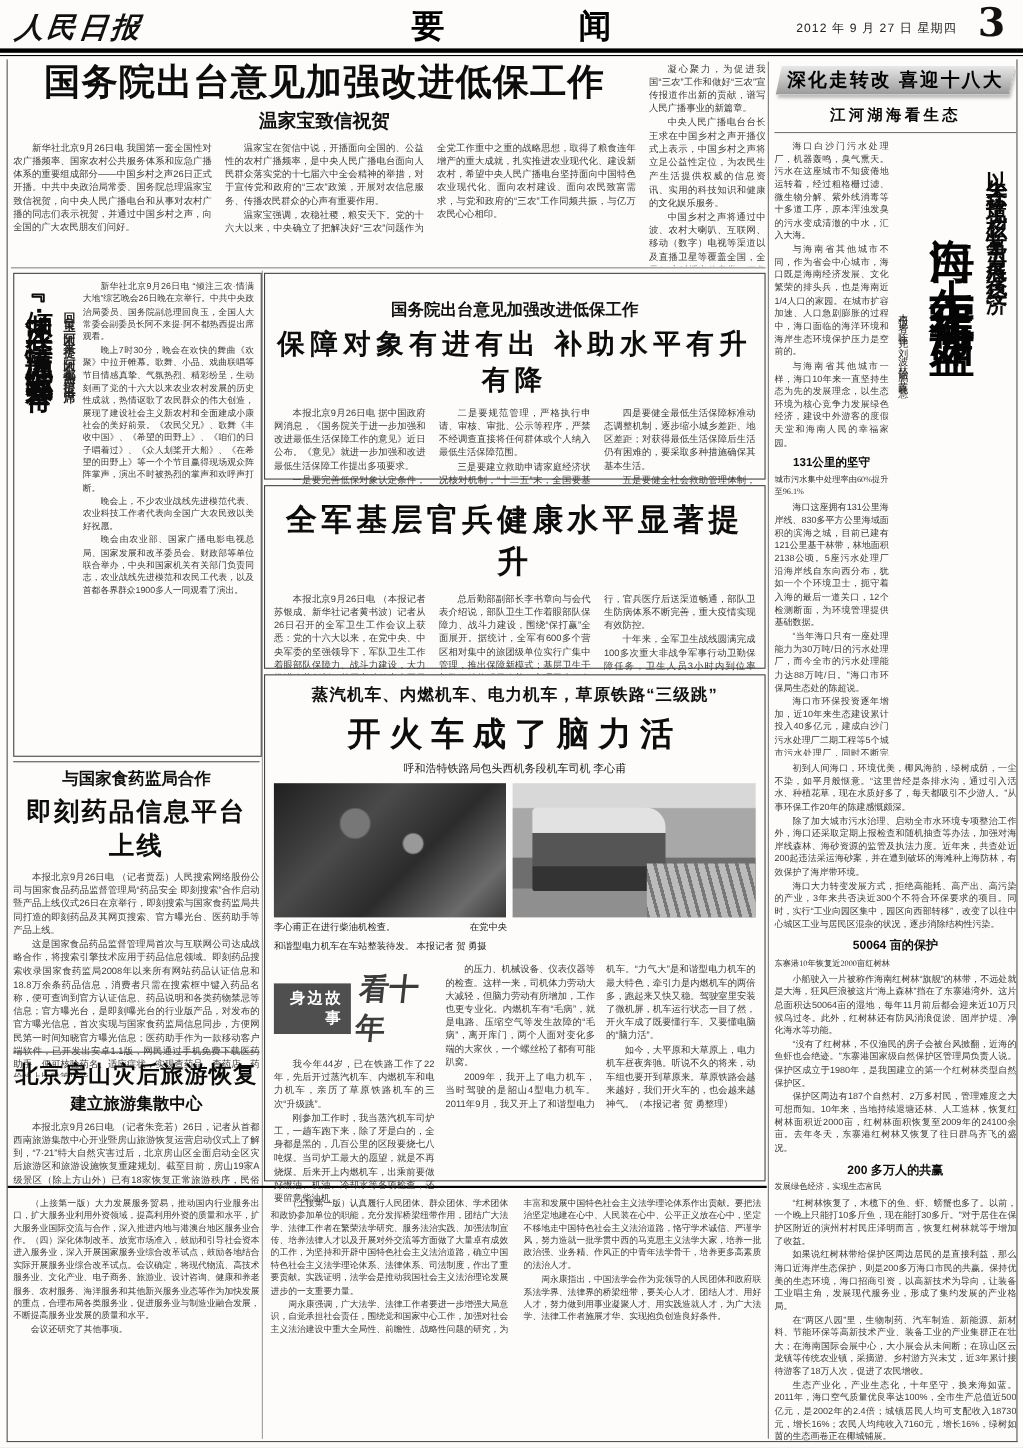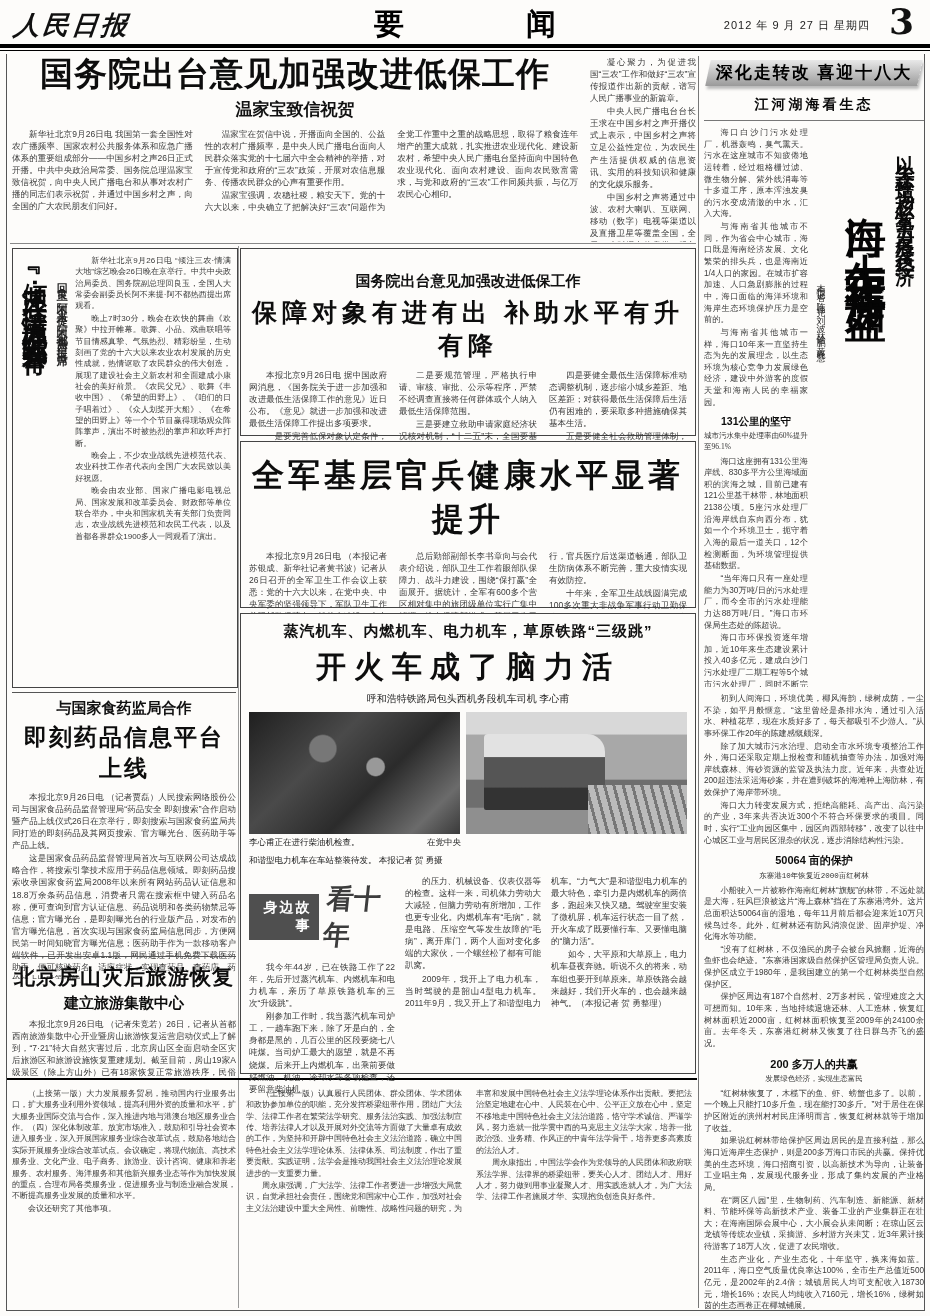--- a/index.html
+++ b/index.html
@@ -38,21 +38,21 @@
           padding:10px 2px 0 6px;color:#0a0a0a;}
   .gala-by{writing-mode:vertical-rl;font-size:11px;font-weight:bold;letter-spacing:4px;padding:26px 2px 0 2px;color:#222;}
   .gala-body{flex:1;padding:6px 6px 0 4px;font-size:8px;}
   
   .boxed{position:absolute;border:1px solid #444;background:#fdfcfa;}
   .dibao{left:240px;top:248px;width:456px;height:188px;padding:21px 8px;box-sizing:border-box;}
   .dibao .kicker{font-size:15px;margin-top:2px;}
   .dibao h1{text-align:center;font-size:25px;font-weight:900;letter-spacing:5px;margin:5px 0 7px 0;}
   .dibao .cols{column-count:3;column-gap:12px;height:112px;}
   .army{left:240px;top:441px;width:456px;height:167px;padding:8px 8px;box-sizing:border-box;}
-  .army h1{text-align:center;font-size:32px;font-weight:900;letter-spacing:4px;margin:4px 0 8px 0;}
+  .army h1{text-align:center;font-size:28px;font-weight:900;letter-spacing:4px;margin:4px 0 8px 0;}
   .army .cols{column-count:3;column-gap:12px;height:110px;}
   
   .train{left:240px;top:613px;width:456px;height:461px;padding:8px 8px;box-sizing:border-box;}
   .train .kicker{font-size:15px;letter-spacing:1px;}
   .train h1{text-align:center;font-size:30px;font-weight:900;letter-spacing:8px;margin:6px 0 4px 0;}
   .train .byline{text-align:center;font-size:10px;color:#222;font-family:"Liberation Serif",serif;margin-bottom:6px;}
   .photos{display:flex;gap:6px;}
   .photo{height:122px;position:relative;overflow:hidden;}
   .photo-l{width:212px;background:
      radial-gradient(circle at 35% 30%,#777 0 8%,transparent 9%),
@@ -94,21 +94,21 @@
   .rail-hr{height:1px;background:#777;margin-bottom:6px;}
   .rail-top{display:flex;height:560px;}
   .rail-top-body{width:104px;font-size:8.2px;}
   .rail-top-body h3{text-align:center;font-size:10.5px;margin:6px 0 2px 0;}
   .rail-top-body .sub{text-align:left;font-size:7.5px;font-family:"Liberation Serif",serif;color:#333;margin-bottom:3px;}
   .rail-byline{writing-mode:vertical-rl;font-size:9px;letter-spacing:3px;color:#222;padding:150px 1px 0 1px;width:18px;font-family:"Liberation Serif",serif;}
   .rail-h1{writing-mode:vertical-rl;font-size:41px;font-weight:900;letter-spacing:8px;color:#050505;width:58px;padding-top:58px;line-height:1.0;}
   .rail-kicker{writing-mode:vertical-rl;font-size:19px;font-weight:900;letter-spacing:7px;color:#0a0a0a;width:32px;padding-top:12px;}
   .rail-bottom{margin-top:6px;height:630px;font-size:8.2px;}
   .rail-bottom h3{text-align:center;font-size:11px;margin:7px 0 2px 0;}
-  .rail-bottom .sub{text-align:center;font-size:7.5px;font-family:Liberation Mono, monospace;color:#333;margin-bottom:3px;}
+  .rail-bottom .sub{font-size:7.5px;font-family:Liberation Serif, serif;color:#333;margin-bottom:3px;}
 </style>
 </head>
 <body>
 
 <div class="page">
 
   <div class="hdr">
     <div class="masthead">人民日报</div>
     <div class="section-title">要　闻</div>
     <div class="dateline">2012 年 9 月 27 日  星期四</div>

